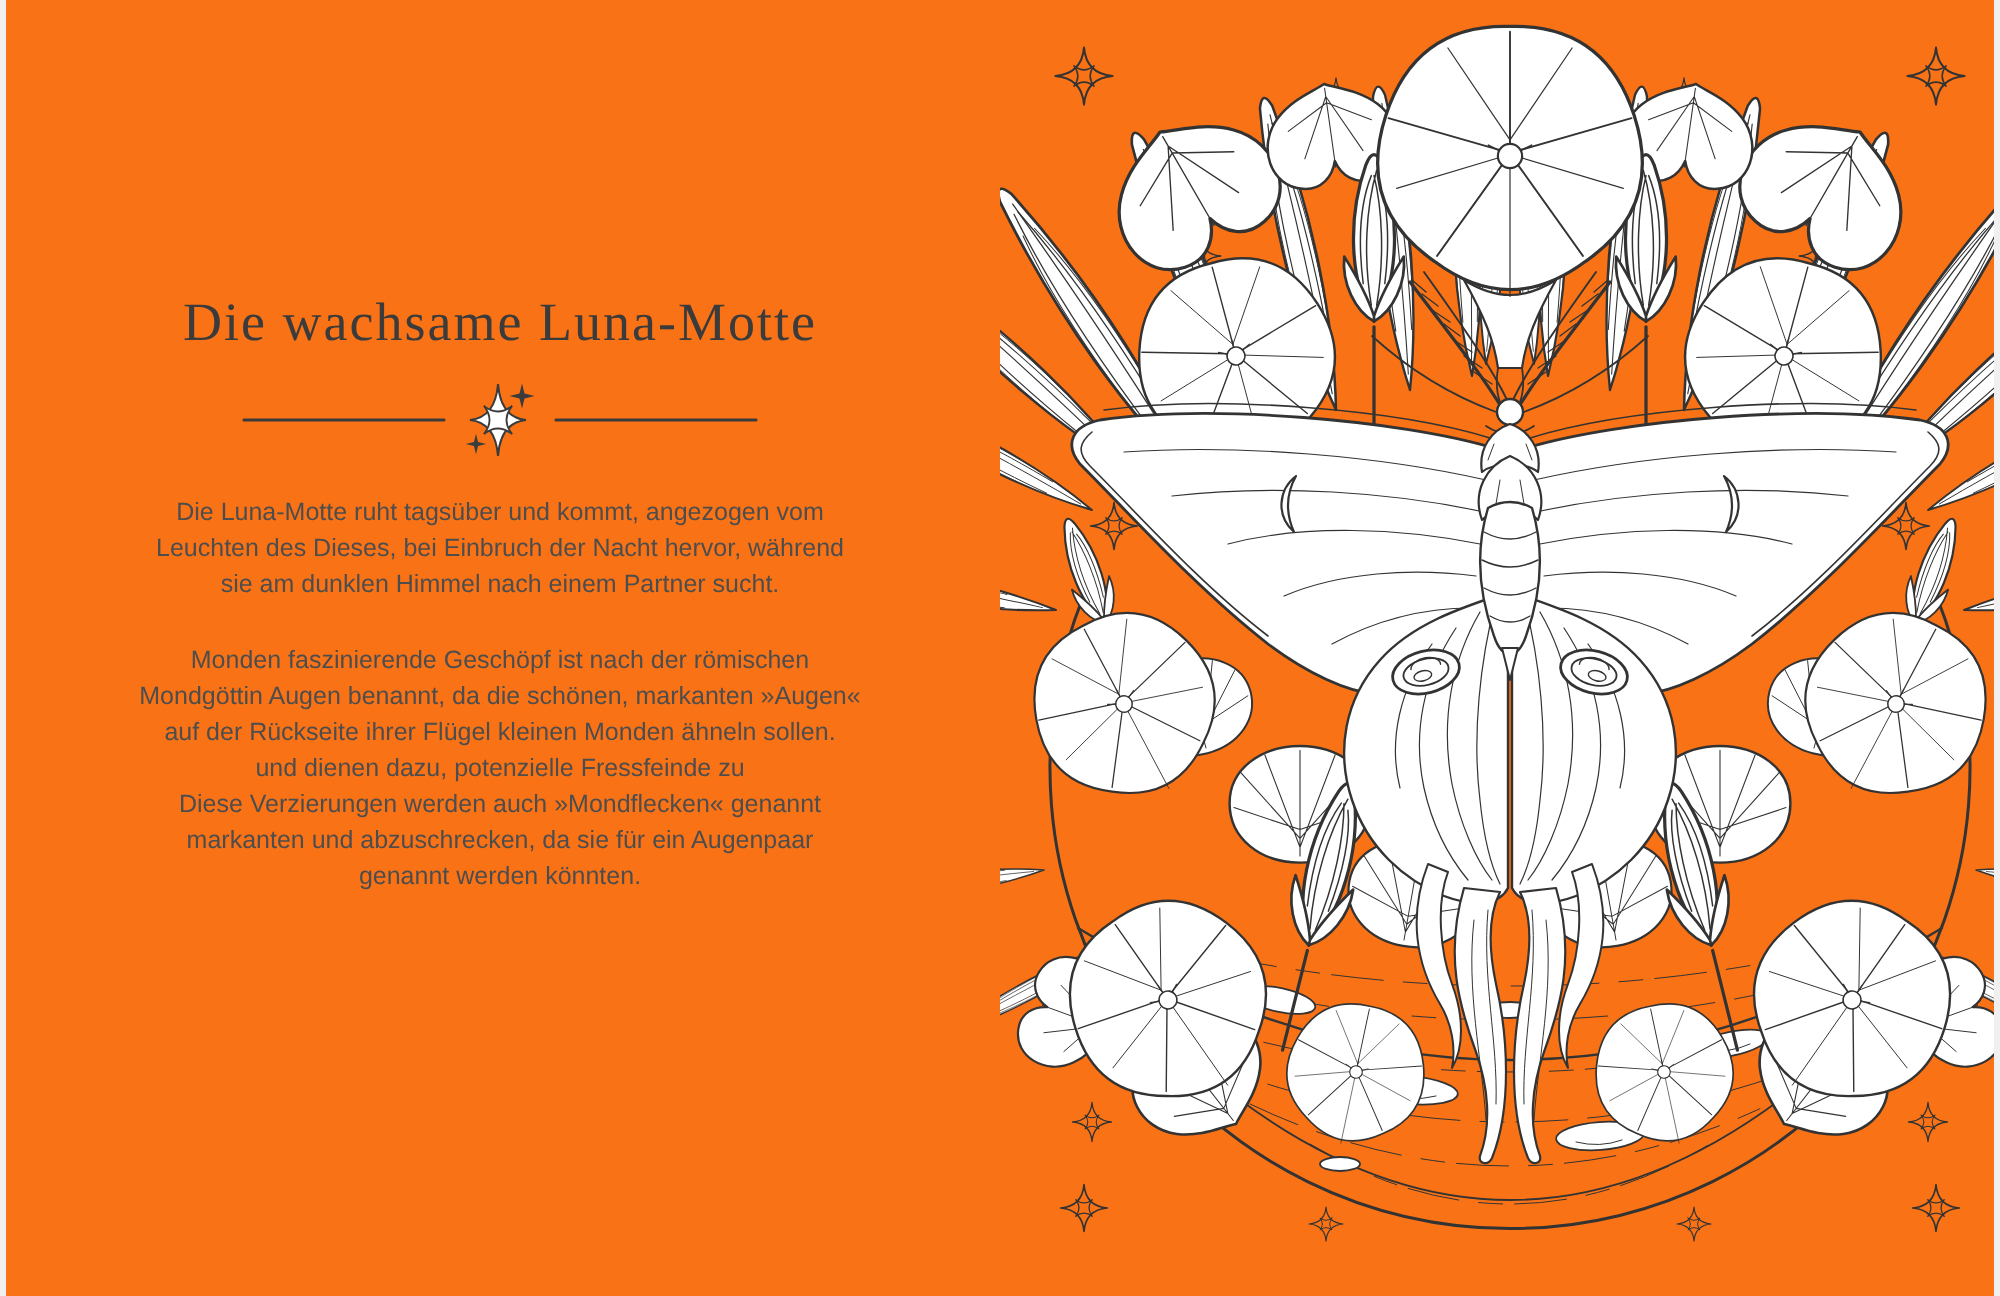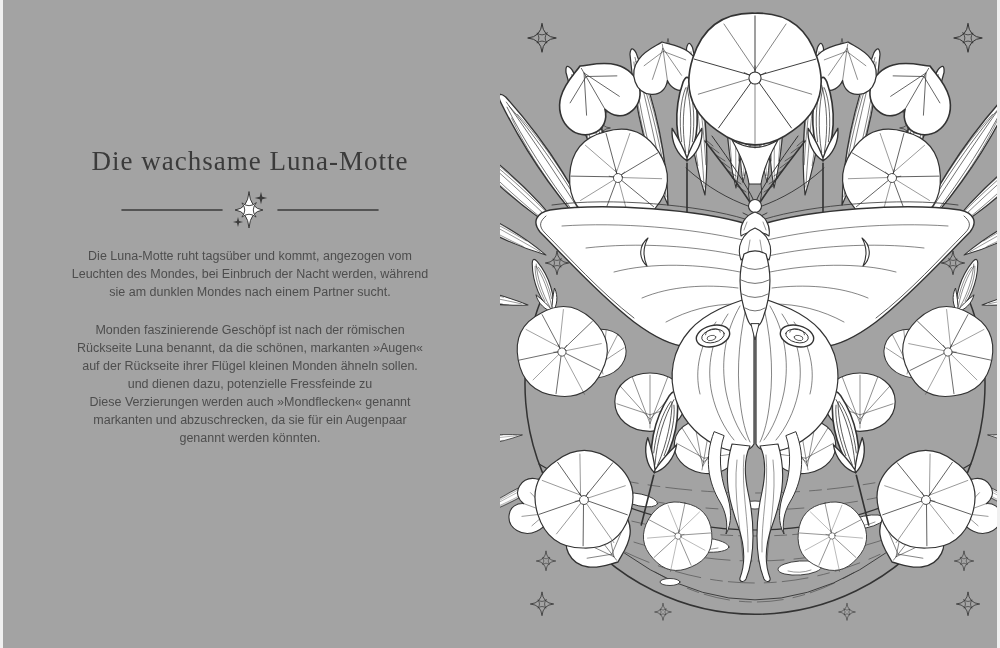--- a/index.html
+++ b/index.html
@@ -1,16 +1,16 @@
 <!DOCTYPE html>
 <html><head>
 <meta charset="utf-8">
 <style>
   html,body{margin:0;padding:0;background:#ffffff;}
-  #stage{position:relative;width:1000px;height:648px;background:#a3a3a3;overflow:hidden;
+  #stage{position:relative;width:1000px;height:648px;background:#f97316;overflow:hidden;
          font-family:"Liberation Sans",sans-serif;}
   #stage::before,#stage::after{content:"";position:absolute;top:0;bottom:0;width:3px;background:#f0f0f0;}
   #stage::before{left:0;} #stage::after{right:0;}
   .left-page{position:absolute;left:0;top:0;width:500px;height:648px;}
   .text-col{position:absolute;left:45px;top:146px;width:410px;text-align:center;}
   .title{font-family:"Liberation Serif",serif;font-weight:400;font-size:27px;
          letter-spacing:1px;color:#3b3b3b;margin:0 0 10px 0;}
   .ornament{display:block;margin:0 auto 14px auto;}
   .para{font-size:12.5px;line-height:18px;color:#4d4d4d;margin:0 0 20px 0;}
   .para div{white-space:nowrap;}
@@ -34,27 +34,27 @@
             <path stroke-width="0.9" fill="#ffffff" transform="rotate(45)" d="M0,-10 Q1,-1 10,0 Q1,1 0,10 Q-1,-1? 0,0" opacity="0"></path>
             <path stroke-width="0.9" fill="#ffffff" transform="rotate(45)" d="M0,-10 Q1,-1 10,0 Q1,1 0,10 Q-1,1 -10,0 Q-1,-1 0,-10 Z"></path>
             <path fill="#3b3b3b" stroke="none" transform="translate(12,-12) scale(1.05)" d="M0,-6 L1.2,-1.2 L6,0 L1.2,1.2 L0,6 L-1.2,1.2 L-6,0 L-1.2,-1.2 Z"></path>
             <path fill="#3b3b3b" stroke="none" transform="translate(-11,12) scale(0.85)" d="M0,-6 L1.2,-1.2 L6,0 L1.2,1.2 L0,6 L-1.2,1.2 L-6,0 L-1.2,-1.2 Z"></path>
           </g>
         </g>
       </svg>
 
       <div class="para">
         <div>Die Luna-Motte ruht tagsüber und kommt, angezogen vom</div>
-        <div>Leuchten des Mondes, bei Einbruch der Nacht werden, während</div>
-        <div>sie am dunklen Mondes nach einem Partner sucht.</div>
+        <div>Leuchten des Dieses, bei Einbruch der Nacht hervor, während</div>
+        <div>sie am dunklen Himmel nach einem Partner sucht.</div>
       </div>
 
       <div class="para">
         <div>Monden faszinierende Geschöpf ist nach der römischen</div>
-        <div>Rückseite Luna benannt, da die schönen, markanten »Augen«</div>
+        <div>Mondgöttin Augen benannt, da die schönen, markanten »Augen«</div>
         <div>auf der Rückseite ihrer Flügel kleinen Monden ähneln sollen.</div>
         <div>und dienen dazu, potenzielle Fressfeinde zu</div>
         <div>Diese Verzierungen werden auch »Mondflecken« genannt</div>
         <div>markanten und abzuschrecken, da sie für ein Augenpaar</div>
         <div>genannt werden könnten.</div>
       </div>
     </div>
   </div>
 
   <div class="right-page">

